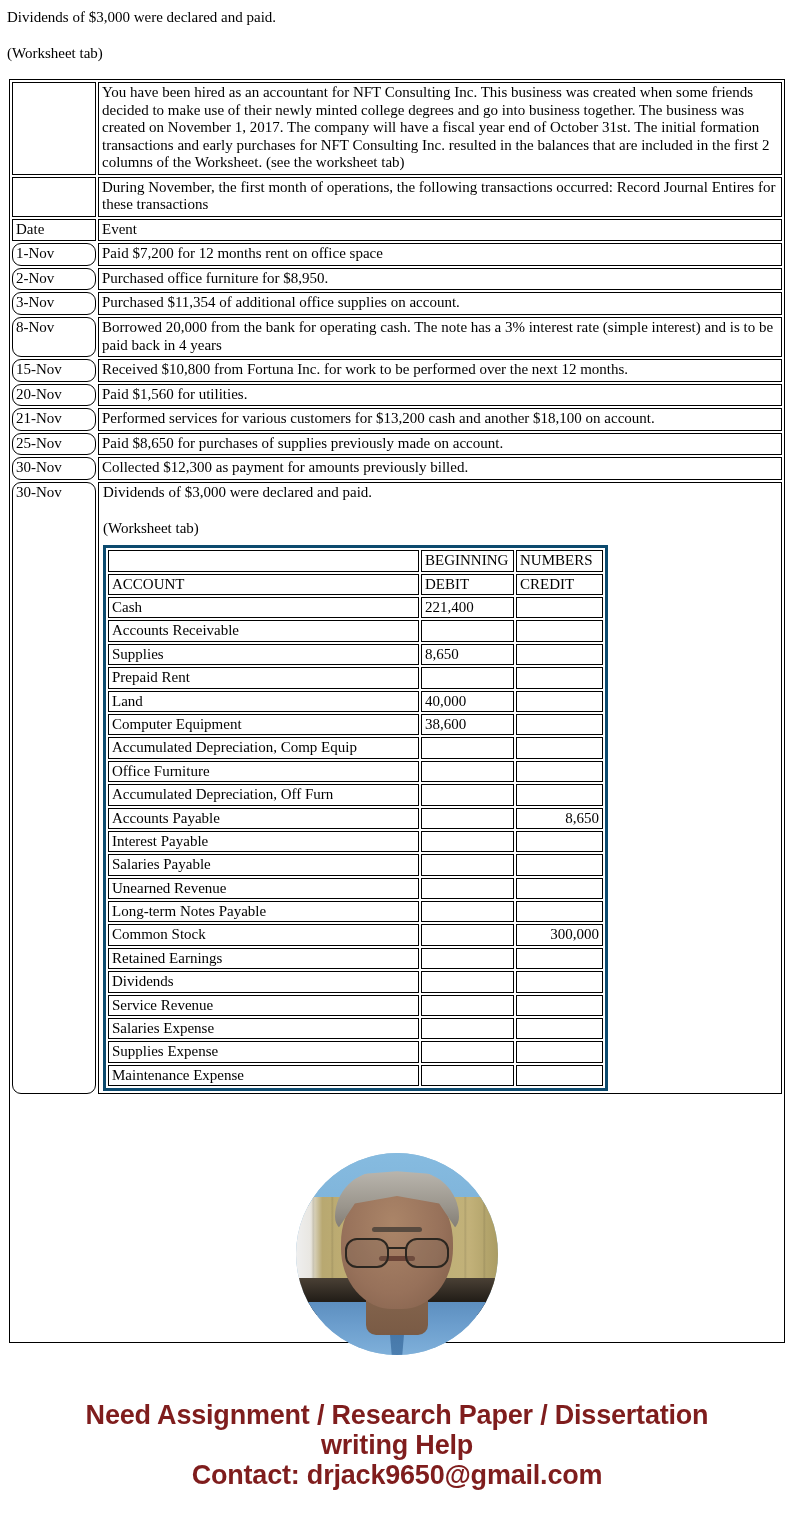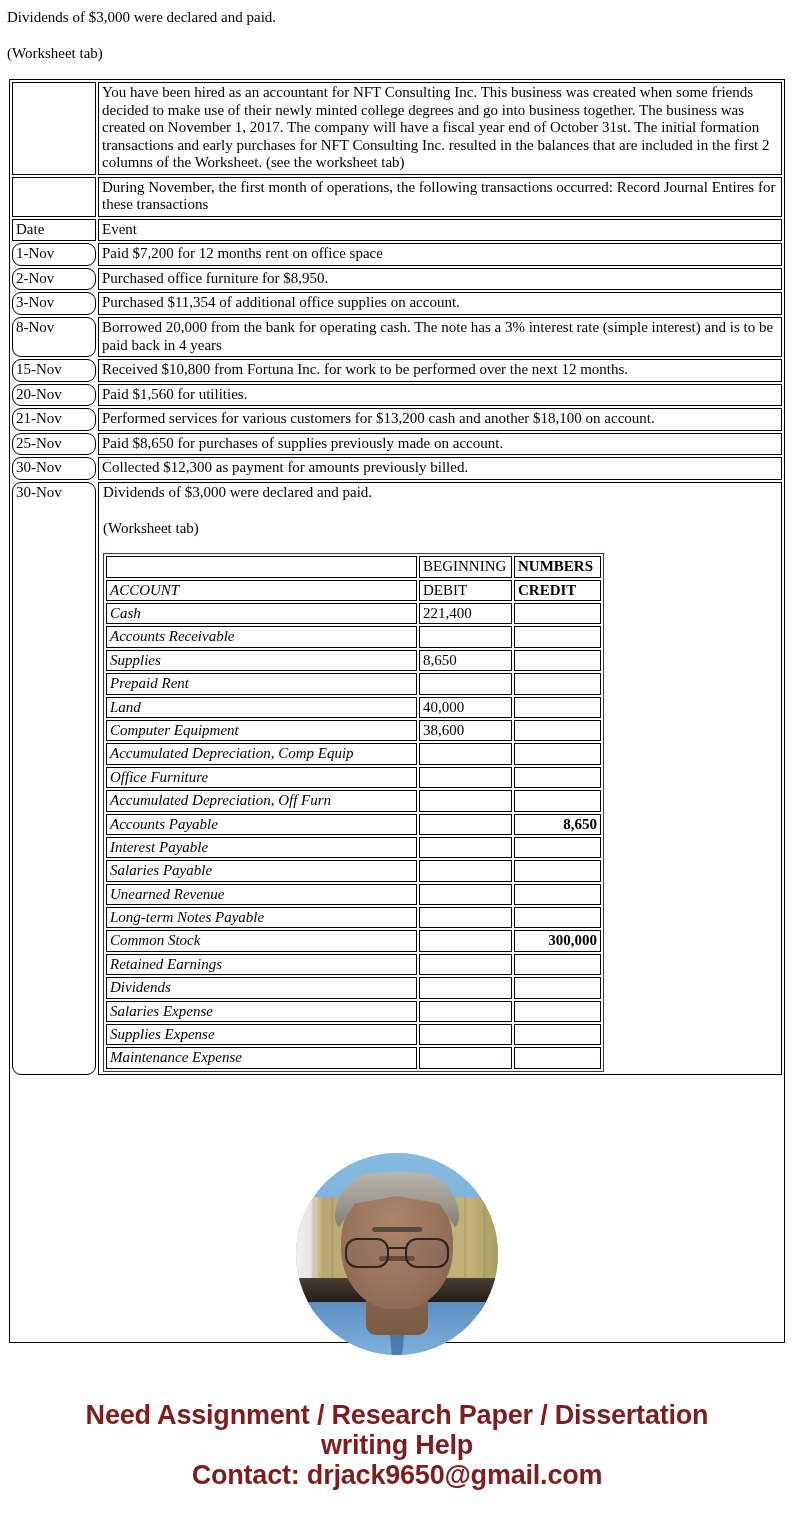--- a/index.html
+++ b/index.html
@@ -65,38 +65,38 @@
     line-height: 1.18;
     margin: 0;
     padding: 0 0 0 1px;
   }
   .ws-intro.second { padding-top: 18px; }
 
   table.ws {
     border-collapse: separate;
     border-spacing: 2px;
     table-layout: fixed;
-    margin-top: 16px;
+    margin-top: 8px;
     margin-left: 1px;
-    border: 1px solid #0c4a6e;
+    border: 3px solid #0c4a6e;
     background: #fff;
   }
   table.ws td {
     border: 1px solid #000;
     font-size: 15px;
     line-height: 1.16;
     height: 17px;
     padding: 1px 3px 1px 3px;
     background: #fff;
     white-space: nowrap;
     overflow: hidden;
   }
-  td.ws-acct   { width: 303px; text-align: left; font-style: italic; }
+  td.ws-acct   { width: 303px; text-align: left; }
   td.ws-debit  { width:  85px; text-align: left; }
-  td.ws-credit { width:  79px; text-align: right; font-weight: bold; }
+  td.ws-credit { width:  79px; text-align: right; }
   td.ws-head   { text-align: left; }
 
   
   .avatar {
     position: absolute;
     left: 296px;
     top: 1153px;
     width: 202px;
     height: 202px;
     border-radius: 50%;
@@ -360,20 +360,25 @@
                 <td class="ws-debit"></td>
                 <td class="ws-credit">300,000</td>
               </tr>
               <tr>
                 <td class="ws-acct">Retained Earnings</td>
                 <td class="ws-debit"></td>
                 <td class="ws-credit"></td>
               </tr>
               <tr>
                 <td class="ws-acct">Dividends</td>
+                <td class="ws-debit"></td>
+                <td class="ws-credit"></td>
+              </tr>
+              <tr>
+                <td class="ws-acct">Service Revenue</td>
                 <td class="ws-debit"></td>
                 <td class="ws-credit"></td>
               </tr>
               <tr>
                 <td class="ws-acct">Salaries Expense</td>
                 <td class="ws-debit"></td>
                 <td class="ws-credit"></td>
               </tr>
               <tr>
                 <td class="ws-acct">Supplies Expense</td>

